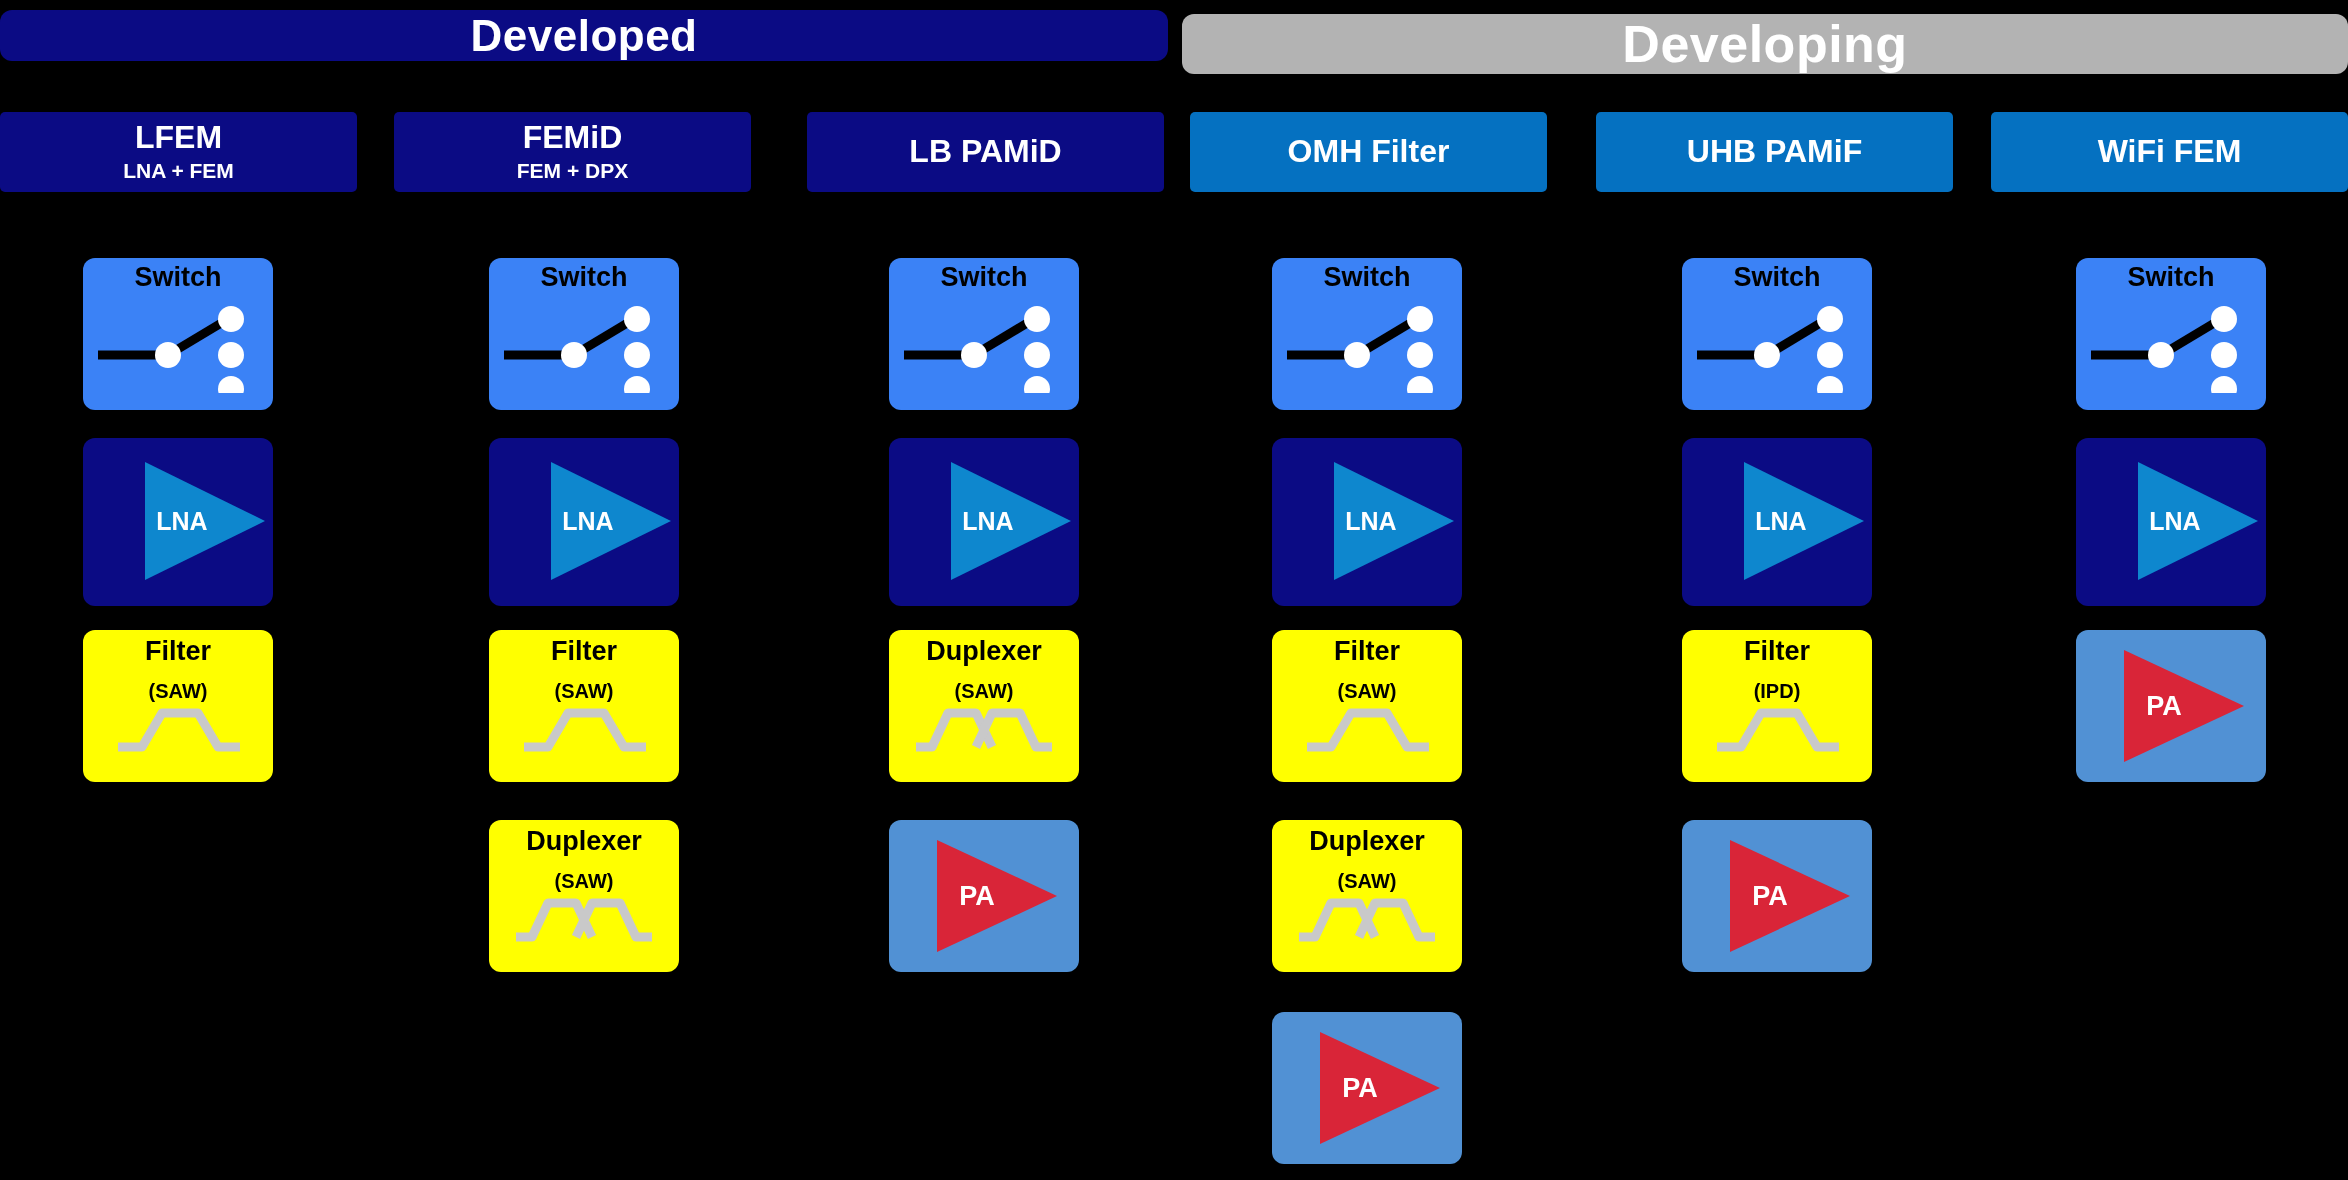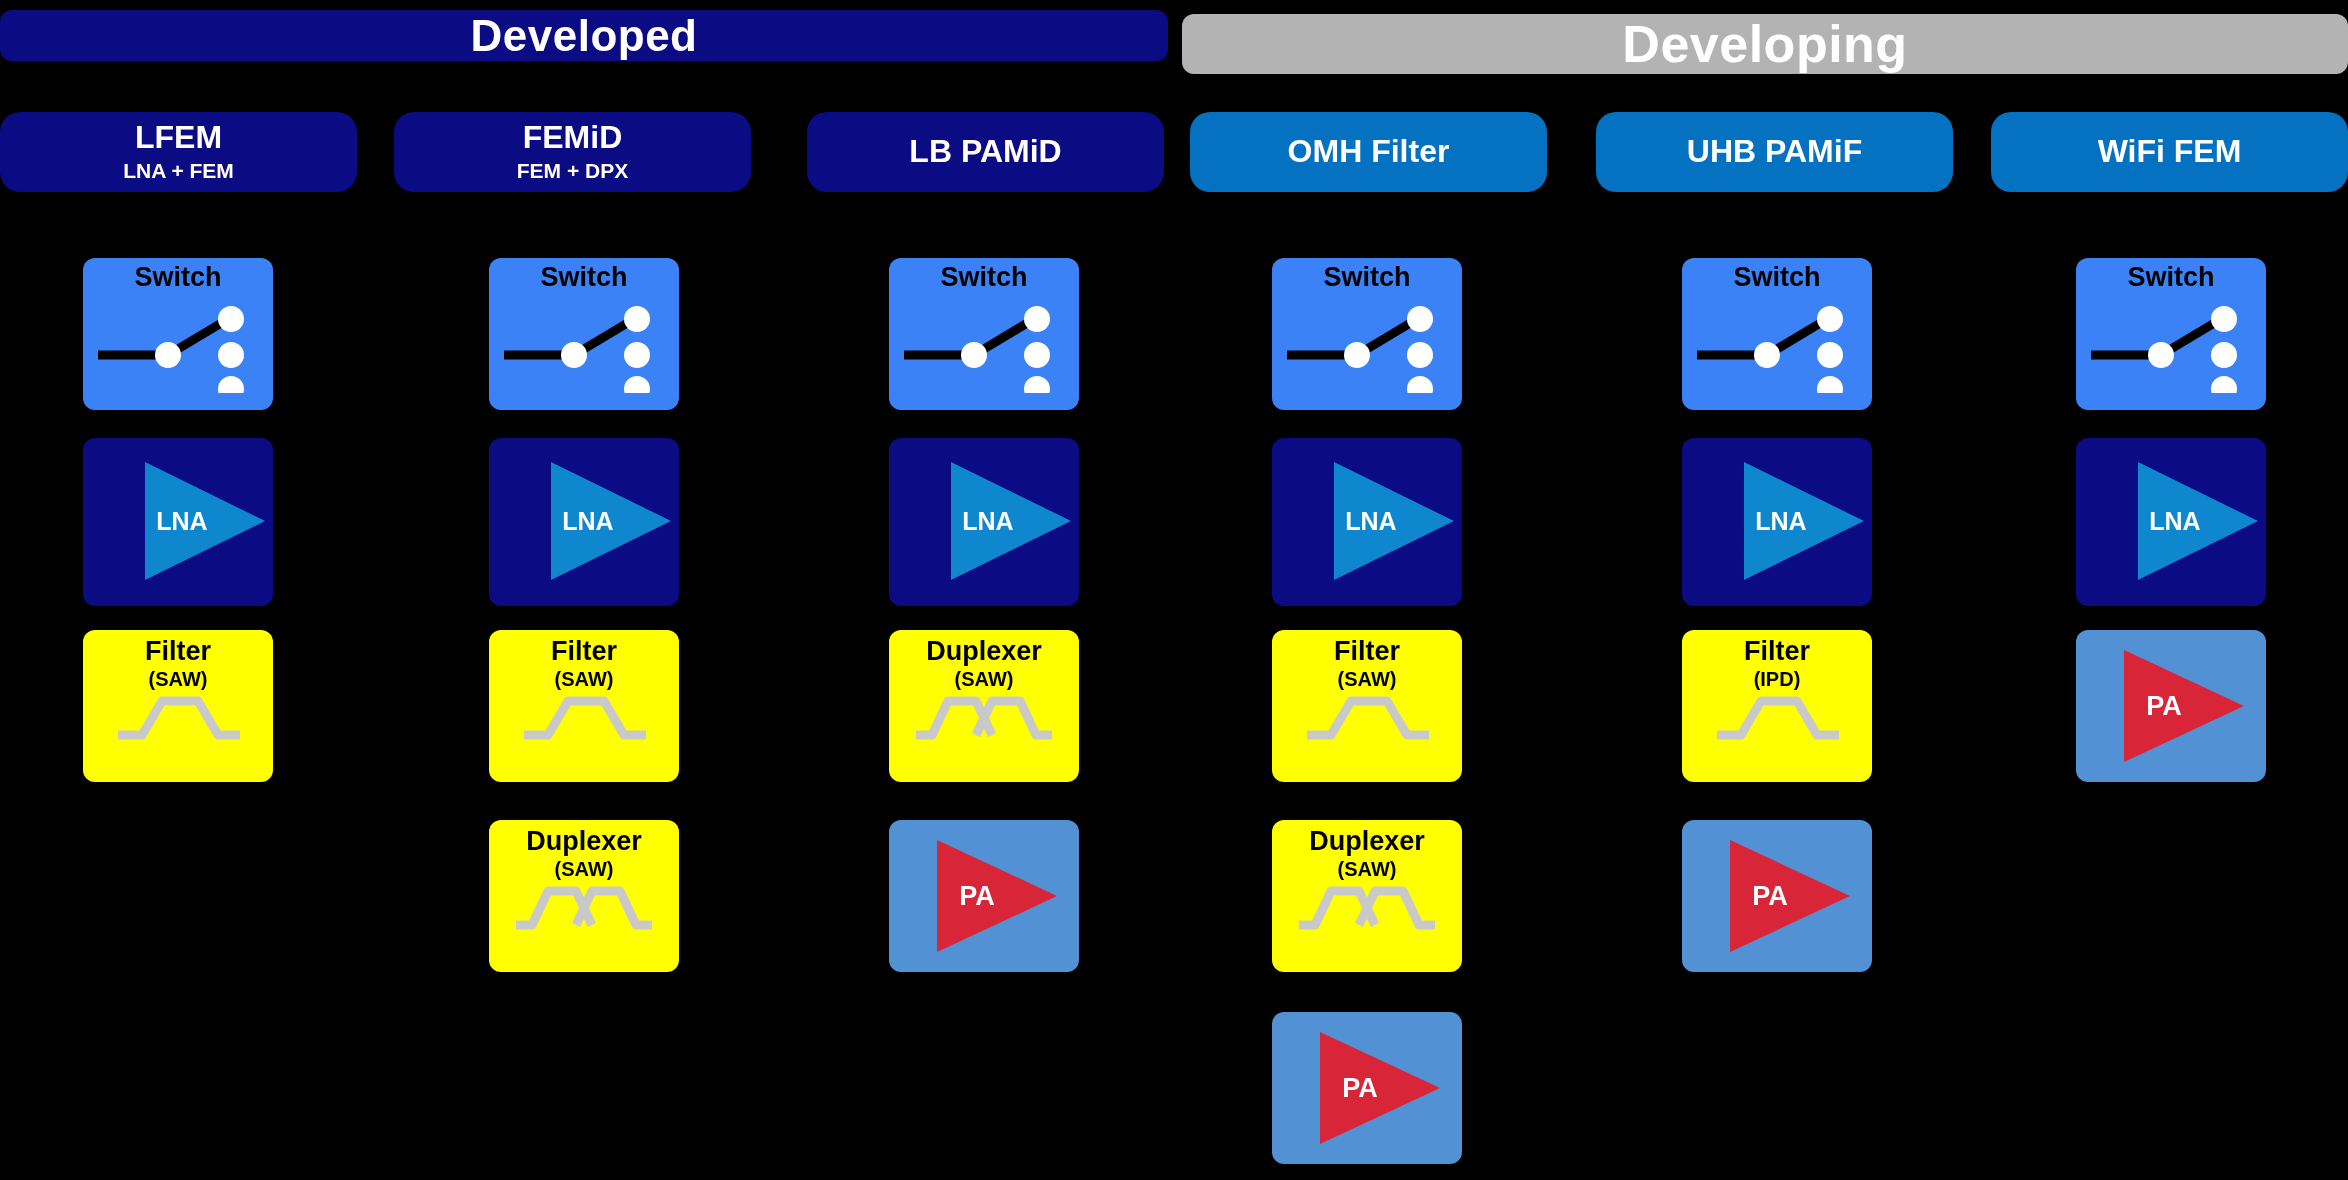--- a/index.html
+++ b/index.html
@@ -43,21 +43,21 @@
     background: #B3B3B3;
     font-size: 52px;
   }
 
   
   .prod-header {
     position: absolute;
     top: 112px;
     width: 357px;
     height: 80px;
-    border-radius: 20px;
+    border-radius: 5px;
     display: flex;
     flex-direction: column;
     align-items: center;
     justify-content: center;
     color: #ffffff;
     box-sizing: border-box;
     padding: 0 6px;
   }
   .prod-header .ph-title {
     font-size: 32px;
@@ -119,21 +119,21 @@
     color: #000000;
     line-height: 1;
     margin-top: 8px;
     white-space: nowrap;
   }
   .blk-filter .blk-sub {
     font-size: 20px;
     font-weight: bold;
     color: #000000;
     line-height: 1;
-    margin-top: 4px;
+    margin-top: 16px;
   }
   .resp-svg { display: block; margin-top: 4px; }
 
   
   .blk-pa {
     background: #5191D4;
   }
   .pa-svg { display: block; position: absolute; left: 26px; top: 12px; }
 </style>
 </head>

